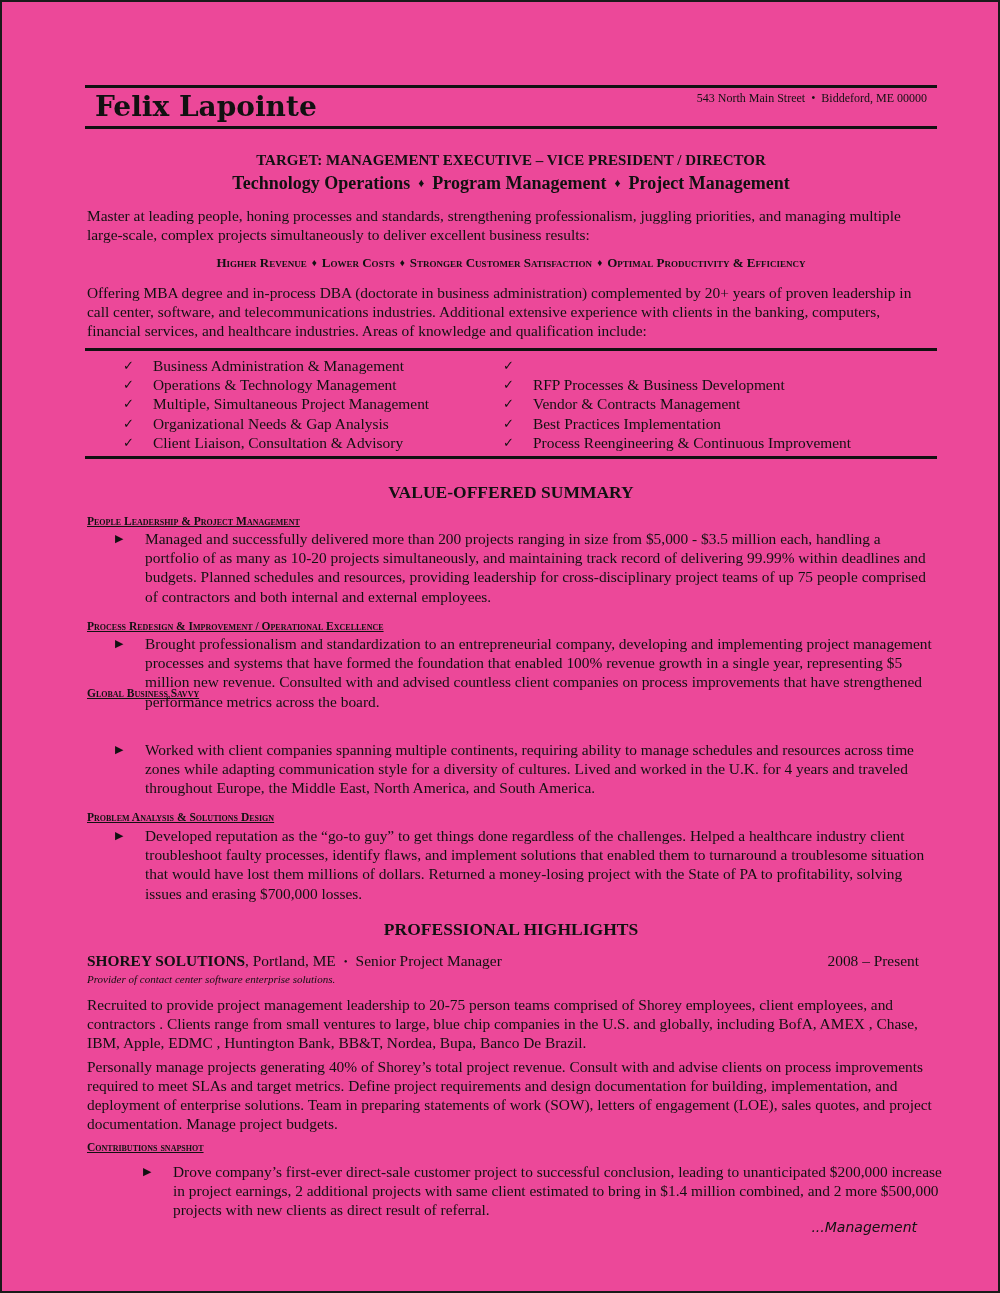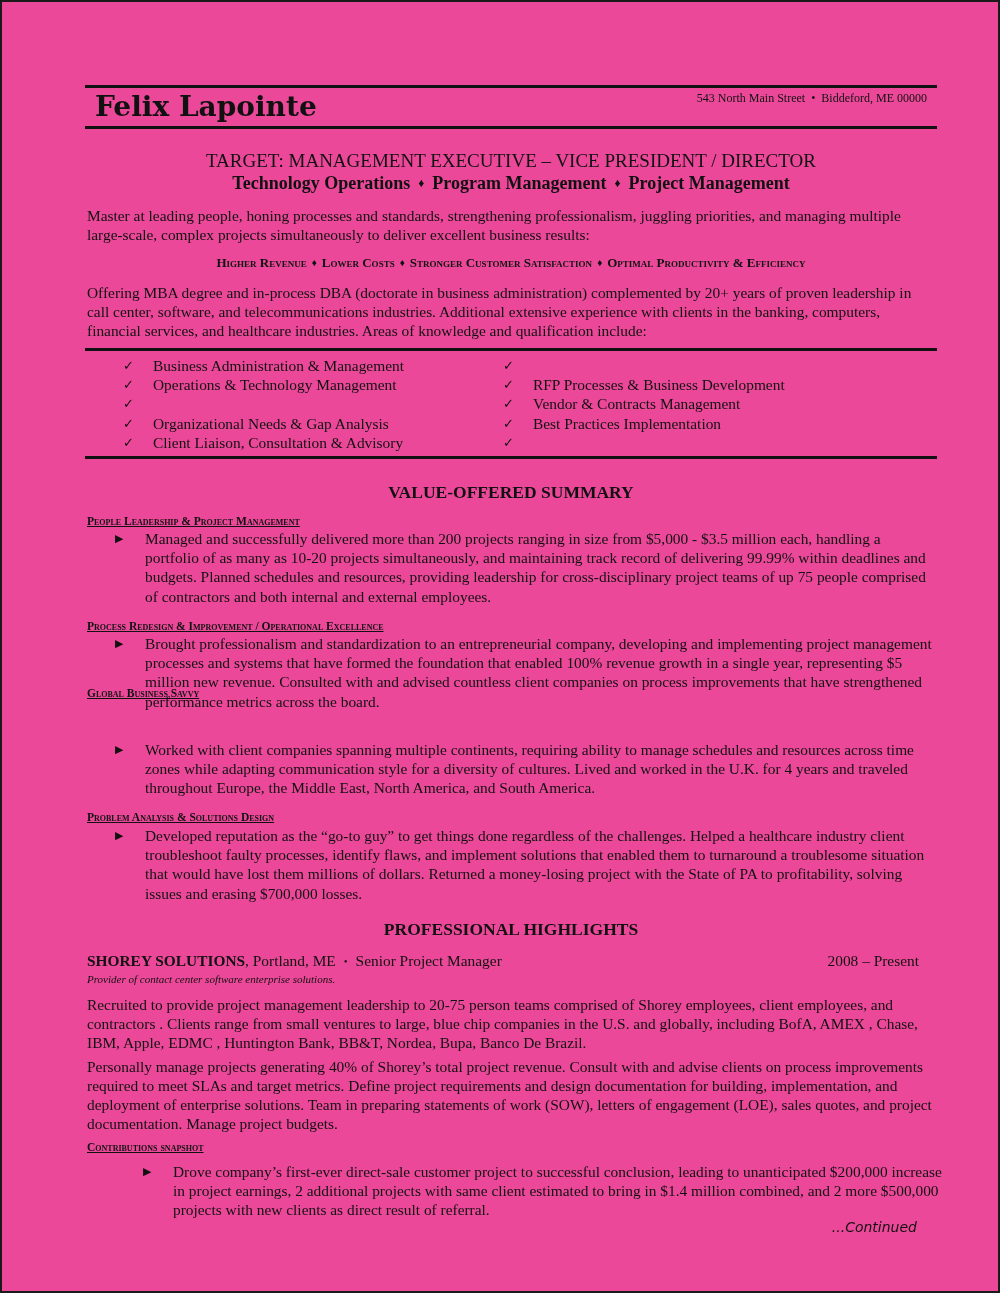--- a/index.html
+++ b/index.html
@@ -26,21 +26,21 @@
   .name {
     position: absolute; left: 10px; top: 0px;
     font-family: "DejaVu Serif", serif; font-weight: bold; font-size: 28px;
     letter-spacing: 0px; line-height: 36px;
   }
   .contact { position: absolute; right: 10px; top: 0px; text-align: right; font-size: 12px; line-height: 19px; }
   .contact .sep { margin: 0 6px; }
   .header-bottom-rule { position: absolute; top: 124px; left: 0; }
 
   .target { position: absolute; top: 147px; left: 0; width: 852px; text-align: center; }
-  .target-title { font-weight: normal; font-size: 19px; line-height: 23px; }
+  .target-title { font-weight: bold; font-size: 15px; line-height: 23px; }
   .target-sub { font-weight: bold; font-size: 18px; line-height: 23px; }
   .target-sub .sep { margin: 0 8px; font-size: 12px; vertical-align: 2px; }
 
   .para { position: absolute; left: 2px; width: 845px; font-size: 15.4px; line-height: 19px; }
   .p-intro { top: 204px; }
   .strengths {
     position: absolute; top: 252px; left: 0; width: 852px; text-align: center;
     font-weight: bold; font-size: 13px; font-variant: small-caps; line-height: 18px;
   }
   .strengths .sep { margin: 0 5px; font-size: 10px; vertical-align: 1px; }
@@ -120,20 +120,21 @@
         <li>
             <span class="check">✓</span>
             <span>Business Administration &amp; Management</span>
           </li>
         <li>
             <span class="check">✓</span>
             <span>Operations &amp; Technology Management</span>
           </li>
         <li>
             <span class="check">✓</span>
+            <span>Multiple, Simultaneous Project Management</span>
           </li>
         <li>
             <span class="check">✓</span>
             <span>Organizational Needs &amp; Gap Analysis</span>
           </li>
         <li>
             <span class="check">✓</span>
             <span>Client Liaison, Consultation &amp; Advisory</span>
           </li>
       </ul>
@@ -148,20 +149,21 @@
         <li>
             <span class="check">✓</span>
             <span>Vendor &amp; Contracts Management</span>
           </li>
         <li>
             <span class="check">✓</span>
             <span>Best Practices Implementation</span>
           </li>
         <li>
             <span class="check">✓</span>
+            <span>Process Reengineering &amp; Continuous Improvement</span>
           </li>
       </ul>
     </div>
     <div class="rule thick skills-bottom-rule"></div>
 
     <div class="section-title st-value">VALUE-OFFERED SUMMARY</div>
 
     <div class="subhead" style="top:512px">People Leadership &amp; Project Management</div>
     <div class="bullet" style="top:527px">
       <span class="tri">▶</span>
@@ -196,15 +198,15 @@
 
     <div class="para" style="top:993px">Recruited to provide project management  leadership to 20-75 person teams comprised of Shorey employees, client employees, and contractors . Clients range from small ventures to large, blue chip companies in the U.S. and globally, including BofA, AMEX , Chase, IBM, Apple, EDMC , Huntington Bank, BB&amp;T, Nordea, Bupa,  Banco De Brazil.</div>
     <div class="para" style="top:1055px">Personally manage projects generating 40% of Shorey’s total project revenue. Consult with and advise clients on process improvements required to meet SLAs and target metrics. Define project requirements and design documentation for building, implementation, and deployment of enterprise solutions. Team in preparing statements of work (SOW), letters of engagement (LOE), sales quotes, and project documentation. Manage project budgets.</div>
 
     <div class="subhead" style="top:1138px">Contributions snapshot</div>
     <div class="bullet" style="top:1160px; left:58px; width:800px;">
       <span class="tri">▶</span>
       <span class="bullet-text">Drove company’s first-ever direct-sale customer project to successful conclusion, leading to unanticipated $200,000 increase in project earnings, 2 additional projects with same client estimated to bring in $1.4 million combined, and 2 more $500,000 projects with new clients as direct result of referral.</span>
     </div>
 
-    <div class="continued">...Continued</div>
+    <div class="continued">...Management</div>
   </div>
 </div>
 
 </body></html>

